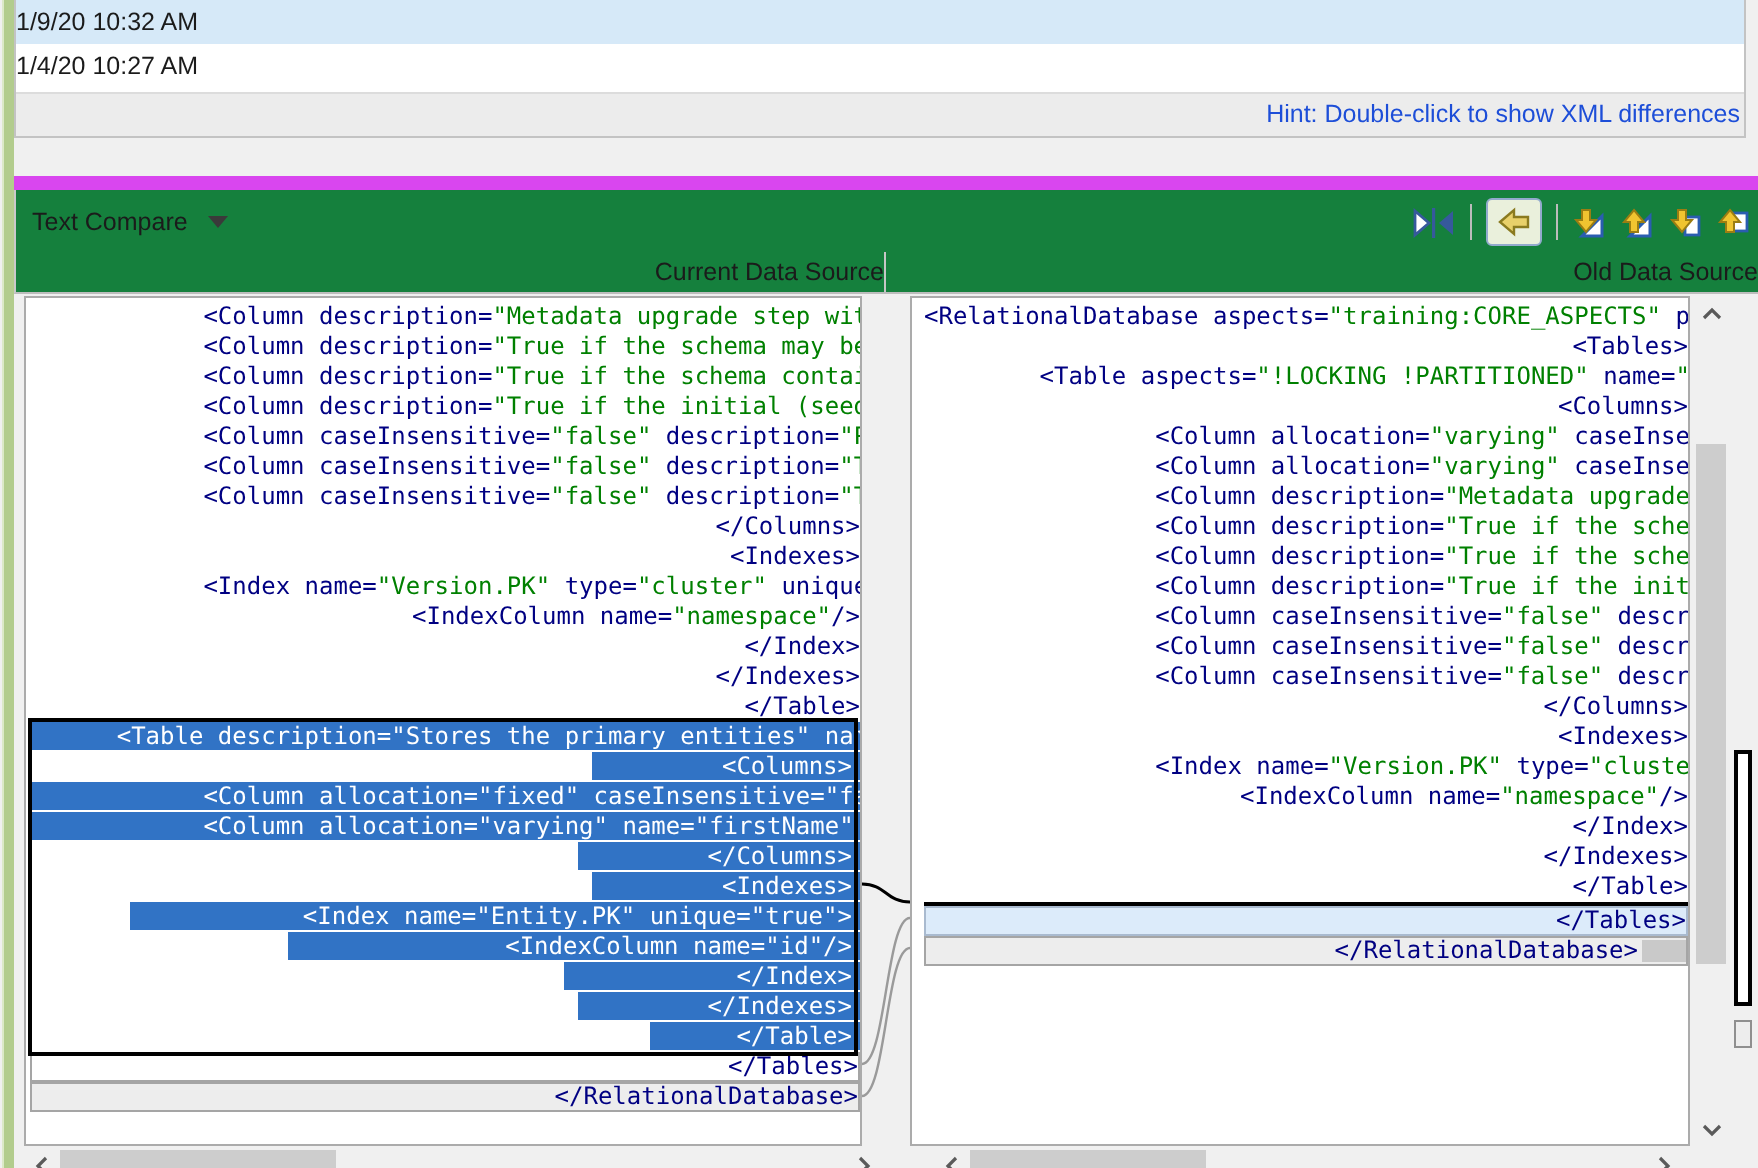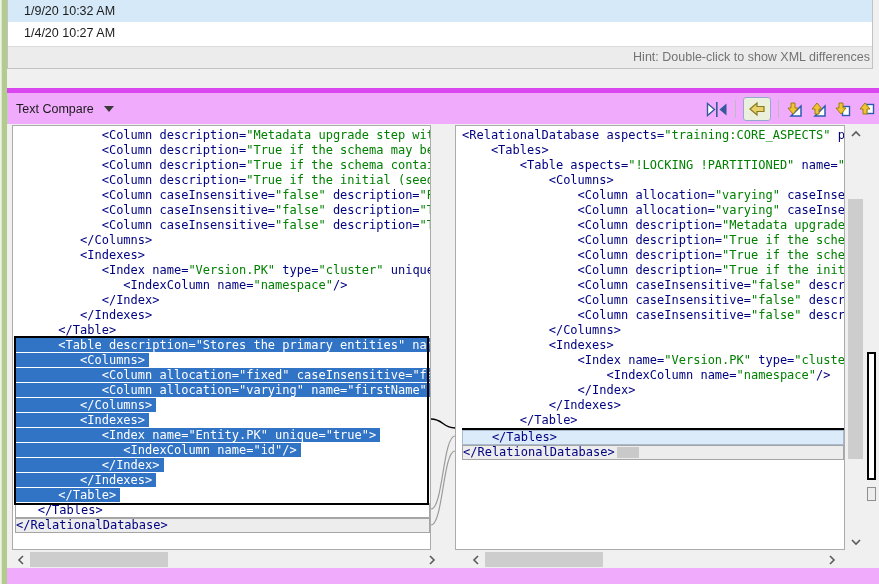--- a/index.html
+++ b/index.html
@@ -2,28 +2,28 @@
 <html><head>
 <meta charset="utf-8">
 <style>
   html,body{margin:0;padding:0;background:#f0f0f0;}
   .app{position:relative;width:879px;height:584px;background:#f0f0f0;overflow:hidden;
        font-family:"Liberation Sans",sans-serif;font-size:12.5px;color:#1b1b1b;}
   .green-strip{position:absolute;left:1px;top:0;width:5px;height:584px;background:#b2cc8d;border-left:1px solid #dce9c8;}
 
   
   .history-panel{position:absolute;left:7px;top:-1px;width:866px;height:70px;background:#fff;border:1px solid #c3c3c3;box-sizing:border-box;}
-  .history-row{height:22px;line-height:22px;padding-left:16px;white-space:nowrap;}
+  .history-row{height:22px;line-height:22px;white-space:nowrap;}
   .history-row.selected{background:var(--rowblue,#d6e9f8);}
   .hint-bar{position:absolute;left:0;right:0;bottom:0;height:21px;background:#ececec;border-top:1px solid #dcdcdc;
-            text-align:right;line-height:21px;padding-right:2px;color:#737373;}
-
-  
-  .compare-panel{position:absolute;left:7px;top:88px;width:872px;height:496px;background:#f0abfc;
-                 border-top:5px solid #d946ef;box-sizing:border-box;}
+            text-align:right;line-height:21px;padding-right:2px;color:#1d4ed8;}
+
+  
+  .compare-panel{position:absolute;left:7px;top:88px;width:872px;height:496px;background:#15803d;
+                 border-top:7px solid #d946ef;box-sizing:border-box;text-align:right;}
   .compare-toolbar{position:relative;height:31px;border-left:1px solid #c9c9c9;box-sizing:border-box;}
   .mode-select{position:absolute;left:8px;top:7px;height:18px;display:flex;align-items:center;gap:10px;cursor:default;}
   .caret-down{width:0;height:0;border-left:5px solid transparent;border-right:5px solid transparent;border-top:6px solid #3a3a3a;}
   .toolbar-icons{position:absolute;right:4px;top:4px;height:24px;display:flex;align-items:center;gap:7px;}
   .tb-sep{width:1px;height:18px;background:#bcbcbc;}
   .tb-btn{display:flex;align-items:center;justify-content:center;}
   .tb-btn.boxed{width:26px;height:22px;background:#eaf0dc;border:1px solid #93aacd;border-radius:3px;}
 
   
   .pane-headers{display:flex;height:21px;border-bottom:1px solid #bdbdbd;box-sizing:border-box;border-left:1px solid #c9c9c9;}
@@ -126,20 +126,24 @@
         </span>
         <span class="tb-btn">
           <svg width="17" height="17" viewBox="0 0 17 17">
             <rect x="8.5" y="3.5" width="7" height="9" fill="#fff" stroke="#2a5db0" stroke-width="1.4"></rect>
             <polygon points="7,2 12,8 9,8 9,13 5,13 5,8 2,8" fill="#f0c430" stroke="#9b7d12" stroke-width="1"></polygon>
           </svg>
         </span>
       </div>
     </div>
 
+    <div class="pane-headers">
+      <div class="pane-header left">Current Data Source</div>
+      <div class="pane-header right">Old Data Source</div>
+    </div>
 
     <div class="compare-body">
       <div class="code-pane left">
         <div class="code" id="left-code"><div class="code-line"><span class="code-text">            &lt;Column description=<span class="v">"Metadata upgrade step with which this schema was created"</span>/&gt;</span></div><div class="code-line"><span class="code-text">            &lt;Column description=<span class="v">"True if the schema may be modified"</span> name=/&gt;</span></div><div class="code-line"><span class="code-text">            &lt;Column description=<span class="v">"True if the schema contains test data"</span> name=/&gt;</span></div><div class="code-line"><span class="code-text">            &lt;Column description=<span class="v">"True if the initial (seed) data has been loaded"</span>/&gt;</span></div><div class="code-line"><span class="code-text">            &lt;Column caseInsensitive=<span class="v">"false"</span> description=<span class="v">"Primary namespace"</span> name=/&gt;</span></div><div class="code-line"><span class="code-text">            &lt;Column caseInsensitive=<span class="v">"false"</span> description=<span class="v">"The schema version"</span> name=/&gt;</span></div><div class="code-line"><span class="code-text">            &lt;Column caseInsensitive=<span class="v">"false"</span> description=<span class="v">"The schema variant"</span> name=/&gt;</span></div><div class="code-line"><span class="code-text">         &lt;/Columns&gt;</span></div><div class="code-line"><span class="code-text">         &lt;Indexes&gt;</span></div><div class="code-line"><span class="code-text">            &lt;Index name=<span class="v">"Version.PK"</span> type=<span class="v">"cluster"</span> unique=&gt;</span></div><div class="code-line"><span class="code-text">               &lt;IndexColumn name=<span class="v">"namespace"</span>/&gt;</span></div><div class="code-line"><span class="code-text">            &lt;/Index&gt;</span></div><div class="code-line"><span class="code-text">         &lt;/Indexes&gt;</span></div><div class="code-line"><span class="code-text">      &lt;/Table&gt;</span></div><div class="code-line sel"><span class="code-text">      &lt;Table description=<span class="v">"Stores the primary entities"</span> name=&gt;</span></div><div class="code-line sel"><span class="code-text">         &lt;Columns&gt;</span></div><div class="code-line sel"><span class="code-text">            &lt;Column allocation=<span class="v">"fixed"</span> caseInsensitive=<span class="v">"false"</span> name=/&gt;</span></div><div class="code-line sel"><span class="code-text">            &lt;Column allocation=<span class="v">"varying"</span> name=<span class="v">"firstName"</span> required=/&gt;</span></div><div class="code-line sel"><span class="code-text">         &lt;/Columns&gt;</span></div><div class="code-line sel"><span class="code-text">         &lt;Indexes&gt;</span></div><div class="code-line sel"><span class="code-text">            &lt;Index name=<span class="v">"Entity.PK"</span> unique=<span class="v">"true"</span>&gt;</span></div><div class="code-line sel"><span class="code-text">               &lt;IndexColumn name=<span class="v">"id"</span>/&gt;</span></div><div class="code-line sel"><span class="code-text">            &lt;/Index&gt;</span></div><div class="code-line sel"><span class="code-text">         &lt;/Indexes&gt;</span></div><div class="code-line sel"><span class="code-text">      &lt;/Table&gt;</span></div><div class="code-line box-white"><span class="code-text">   &lt;/Tables&gt;</span></div><div class="code-line box-gray"><span class="code-text">&lt;/RelationalDatabase&gt;</span></div></div>
         <div class="selection-box"></div>
       </div>
 
       <div class="connector-layer">
         <svg width="24" height="425" viewBox="0 0 24 425">
           <path d="M0,294 C12,294 12,303 24,303" fill="none" stroke="#000" stroke-width="1.5"></path>

